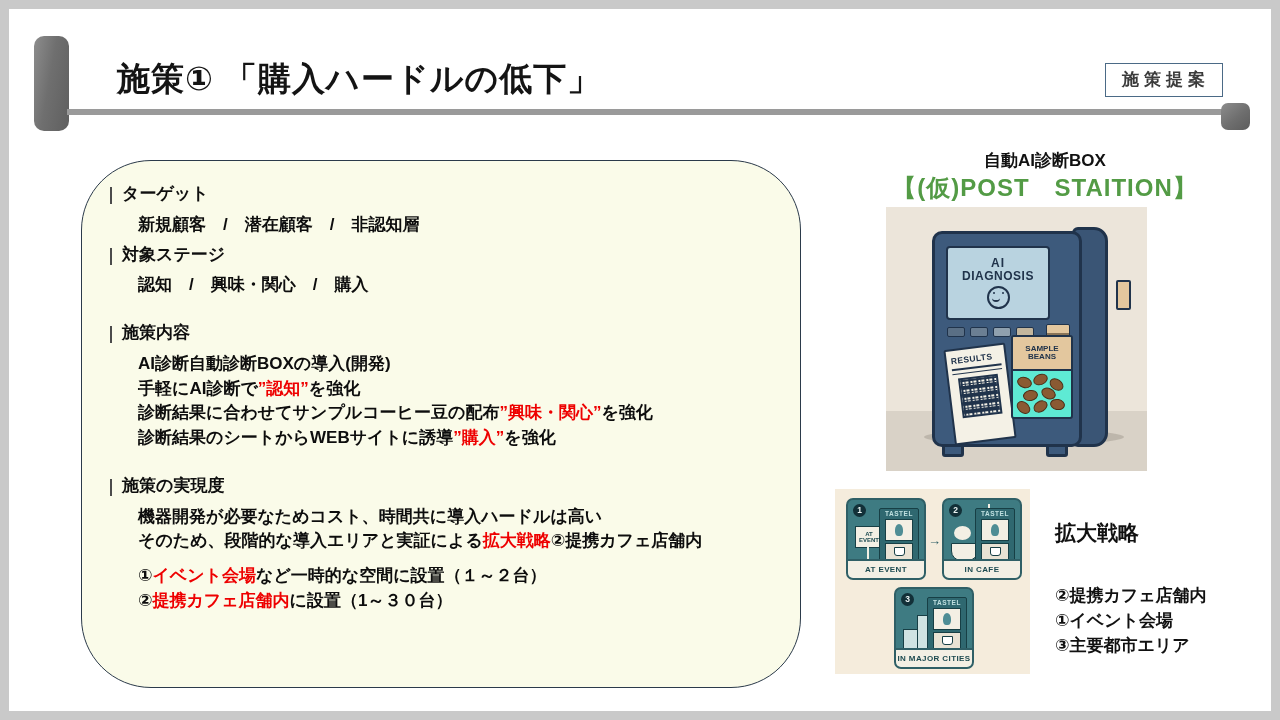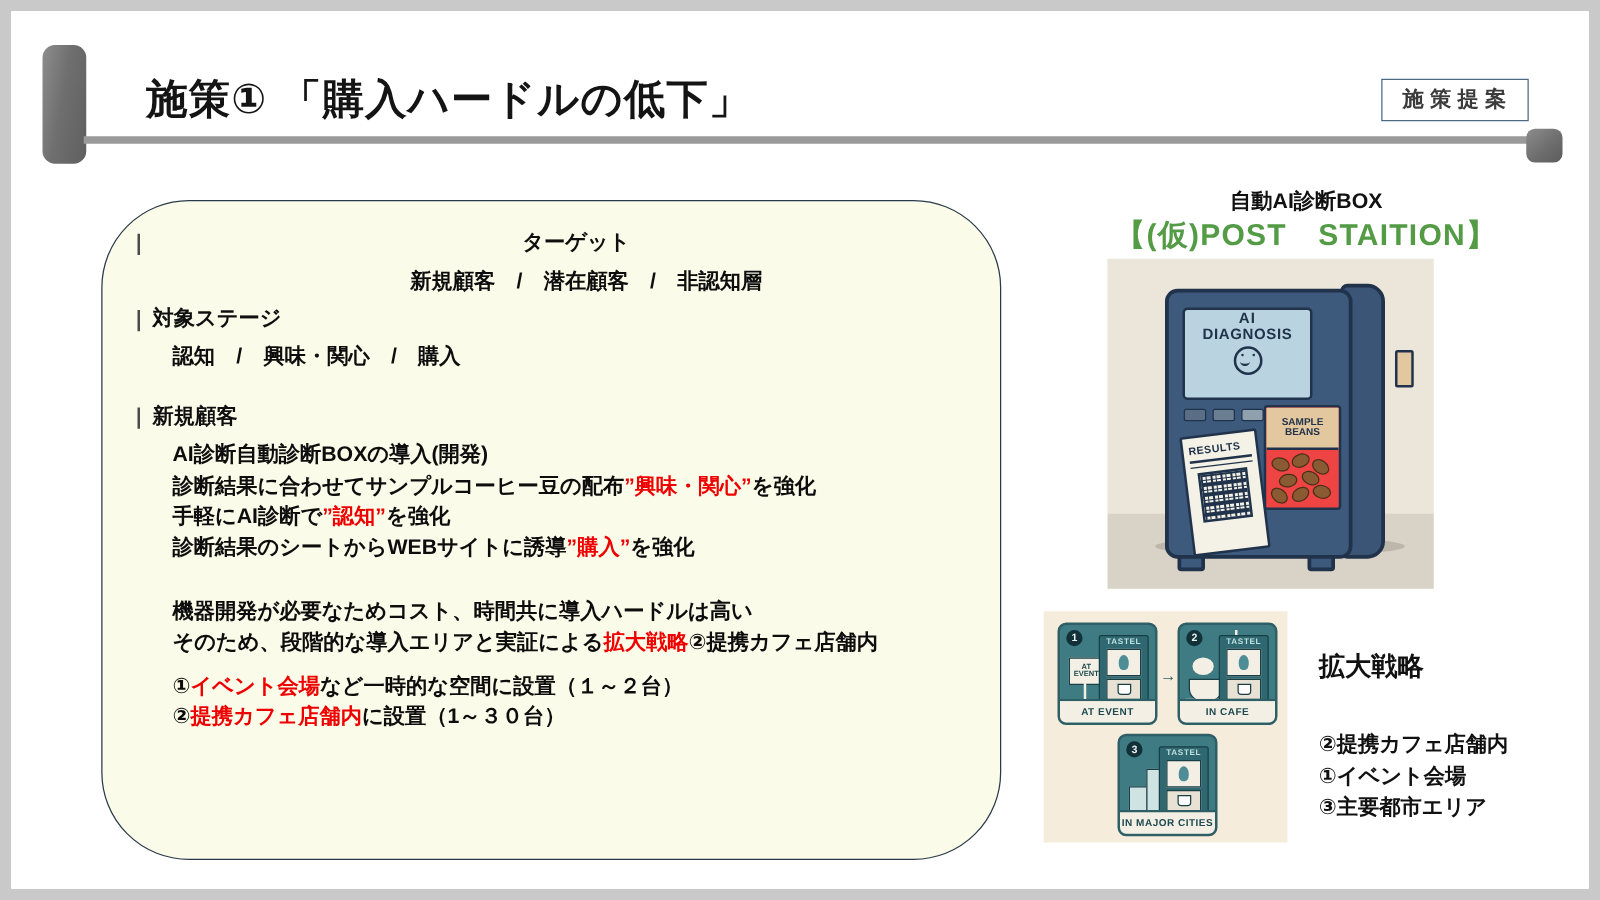--- a/index.html
+++ b/index.html
@@ -61,21 +61,21 @@
              border-radius:50%;background:rgba(120,112,100,.28);}
   .vm-side{position:absolute;left:186px;top:20px;width:36px;height:220px;
            background:#3a5575;border:3px solid #20334b;border-radius:6px 14px 14px 6px;
            box-sizing:border-box;}
   .vm-body{position:absolute;left:46px;top:24px;width:150px;height:216px;
            background:#3d5a7c;border:3.5px solid #20334b;border-radius:10px;
            box-sizing:border-box;}
   .vm-screen{position:absolute;left:11px;top:12px;width:104px;height:74px;
              background:#b9d3e0;border:2.5px solid #20334b;border-radius:4px;
              box-sizing:border-box;display:flex;flex-direction:column;
-             align-items:center;gap:1px;}
+             align-items:center;justify-content:center;gap:1px;}
   .vm-screen .t1{font-size:12px;font-weight:bold;color:#20334b;letter-spacing:1px;line-height:1;}
   .vm-screen .t2{font-size:12px;font-weight:bold;color:#20334b;letter-spacing:.5px;line-height:1;}
   .vm-smiley{width:19px;height:19px;border:2px solid #20334b;border-radius:50%;
              margin-top:3px;position:relative;}
   .vm-smiley::before,.vm-smiley::after{content:"";position:absolute;top:4px;
              width:2px;height:2px;background:#20334b;border-radius:50%;}
   .vm-smiley::before{left:4px;} .vm-smiley::after{right:4px;}
   .vm-mouth{position:absolute;left:3.5px;top:7px;width:8px;height:5px;
             border-bottom:2px solid #20334b;border-radius:0 0 8px 8px;}
   .vm-btnrow{position:absolute;left:12px;top:93px;display:flex;gap:5px;}
@@ -89,22 +89,22 @@
               background:#f4f1e6;border:2.2px solid #20334b;border-radius:2px;
               transform:rotate(-7deg);padding:5px 4px 0;box-sizing:border-box;}
   .vm-receipt .rt{font-size:8.5px;font-weight:bold;color:#20334b;letter-spacing:.4px;}
   .vm-receipt .rl{height:1.6px;background:#20334b;margin:3px 0;}
   .vm-qr{width:40px;height:40px;margin:4px auto 0;
          background:
            linear-gradient(90deg,#20334b 25%,transparent 25% 50%,#20334b 50% 62%,transparent 62%),
            linear-gradient(0deg,#20334b 20%,transparent 20% 42%,#20334b 42% 55%,transparent 55% 78%,#20334b 78%);
          background-size:8px 8px,8px 8px;background-color:#f4f1e6;
          border:2px solid #20334b;box-sizing:border-box;}
-  .vm-bag{position:absolute;right:6px;bottom:36px;width:58px;height:80px;
-          background:#ef4444;border:2.2px solid #20334b;border-radius:3px;
+  .vm-bag{position:absolute;right:6px;bottom:25px;width:58px;height:80px;
+          background:#5eead4;border:2.2px solid #20334b;border-radius:3px;
           overflow:hidden;}
   .vm-bag .lbl{background:#e3c79e;border-bottom:2px solid #20334b;
           height:32px;display:flex;flex-direction:column;align-items:center;
           justify-content:center;line-height:1.05;}
   .vm-bag .lbl span{font-size:8px;font-weight:bold;color:#20334b;}
   .vm-beans{position:relative;height:46px;}
   .bean{position:absolute;width:13px;height:9px;border-radius:50%;
         background:#8a5a33;border:1.4px solid #4d2f17;}
   .vm-legL,.vm-legR{position:absolute;bottom:14px;width:16px;height:12px;
         background:#3d5a7c;border:3px solid #20334b;border-radius:0 0 3px 3px;}
@@ -167,42 +167,43 @@
  <div id="inner">
 
   <div class="title-tab"></div>
   <div class="title-rule"></div>
   <div class="title-cap"></div>
   <div class="slide-title">施策① 「購入ハードルの低下」</div>
   <div class="badge">施策提案</div>
 
   <div class="card">
     <div id="sections">
-          <div class="sec" style="margin-top: 6px; text-align: center;">
+          <div class="sec" style="margin-top: 6px;">
             <div class="sec-label">ターゲット</div>
             <div class="sec-body">
               <div class="ln"><span>新規顧客　/　潜在顧客　/　非認知層</span></div>
             </div>
           </div>
           <div class="sec" style="margin-top: 8px;">
             <div class="sec-label">対象ステージ</div>
             <div class="sec-body">
               <div class="ln"><span>認知　/　興味・関心　/　購入</span></div>
             </div>
           </div>
           <div class="sec" style="margin-top: 26px;">
-            <div class="sec-label">新規顧客</div>
+            <div class="sec-label">施策内容</div>
             <div class="sec-body">
               <div class="ln"><span>AI診断自動診断BOXの導入(開発)</span></div>
+              <div class="ln"><span>手軽にAI診断で</span><span class="red">”認知”</span><span>を強化</span></div>
               <div class="ln"><span>診断結果に合わせてサンプルコーヒー豆の配布</span><span class="red">”興味・関心”</span><span>を強化</span></div>
-              <div class="ln"><span>手軽にAI診断で</span><span class="red">”認知”</span><span>を強化</span></div>
               <div class="ln"><span>診断結果のシートからWEBサイトに誘導</span><span class="red">”購入”</span><span>を強化</span></div>
             </div>
           </div>
           <div class="sec" style="margin-top: 26px;">
+            <div class="sec-label">施策の実現度</div>
             <div class="sec-body">
               <div class="ln"><span>機器開発が必要なためコスト、時間共に導入ハードルは高い</span></div>
               <div class="ln"><span>そのため、段階的な導入エリアと実証による</span><span class="red">拡大戦略</span><span>②提携カフェ店舗内</span></div>
               <div class="gap-sm"></div>
               <div class="ln"><span>①</span><span class="red">イベント会場</span><span>など一時的な空間に設置（１～２台）</span></div>
               <div class="ln"><span>②</span><span class="red">提携カフェ店舗内</span><span>に設置（1～３０台）</span></div>
             </div>
           </div>
         </div>
   </div>

